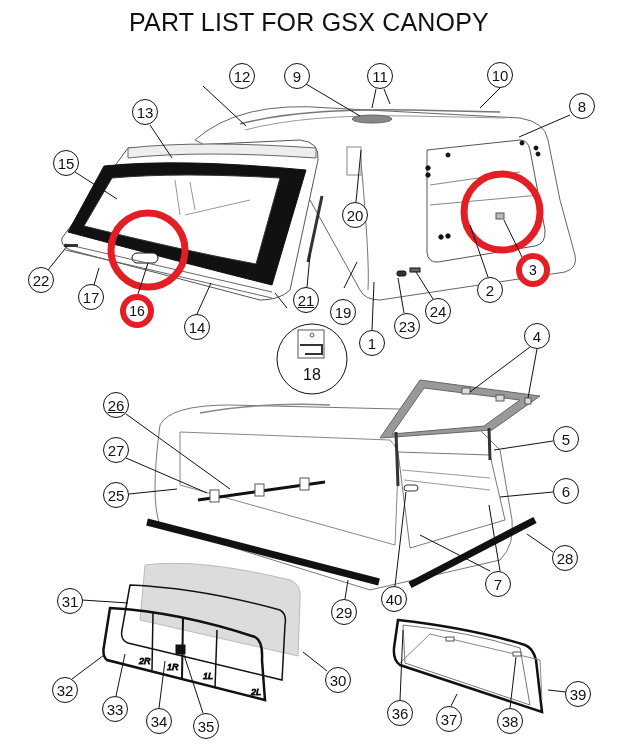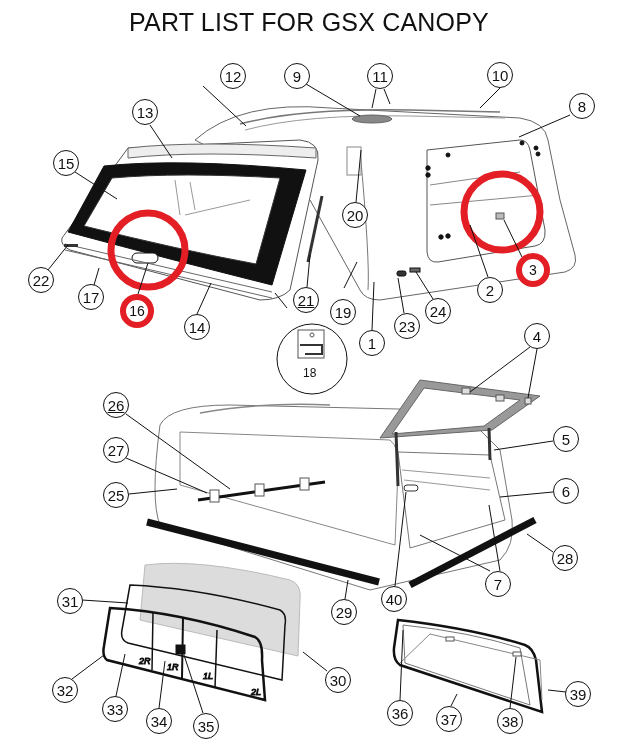--- a/index.html
+++ b/index.html
@@ -1,21 +1,21 @@
 <!DOCTYPE html>
 <html><head>
 <meta charset="utf-8">
 <style>
   html, body { margin:0; padding:0; background:#ffffff; }
   body { width:618px; height:753px; position:relative; overflow:hidden; font-family:"Liberation Sans", sans-serif; }
   .title { position:absolute; left:0; top:8px; width:618px; text-align:center; font-size:25px; color:#111; letter-spacing:0.2px; }
   svg.diagram { position:absolute; left:0; top:0; }
   .callout { position:absolute; width:26px; height:26px; margin-left:-13px; margin-top:-13px; border:1.3px solid #111; border-radius:50%; background:#fff; box-sizing:border-box; display:flex; align-items:center; justify-content:center; font-size:15px; color:#111; }
   .callout.hl { border:6px solid #e31e24; width:34px; height:34px; margin-left:-17px; margin-top:-17px; font-size:14px; }
-  .inset-label { position:absolute; font-size:12px; color:#111; }
+  .inset-label { position:absolute; font-size:16px; color:#111; }
   .lab { font-size:9px; font-style:italic; fill:#111; font-family:"Liberation Sans", sans-serif; }
 </style>
 </head>
 <body>
 
 <div class="title">PART LIST FOR GSX CANOPY</div>
 
 <svg class="diagram" width="618" height="753" viewBox="0 0 618 753" fill="none" stroke="#111" stroke-width="1">
 
   <g>
@@ -174,21 +174,21 @@
 <div class="callout" style="left:490px;top:290px;">2</div>
 <div class="callout hl" style="left:533px;top:270px;">3</div>
 <div class="callout" style="left:537px;top:336px;">4</div>
 <div class="callout" style="left:566px;top:439px;">5</div>
 <div class="callout" style="left:566px;top:491px;">6</div>
 <div class="callout" style="left:498px;top:584px;">7</div>
 <div class="callout" style="left:582px;top:106px;">8</div>
 <div class="callout" style="left:297px;top:76px;">9</div>
 <div class="callout" style="left:500px;top:75px;">10</div>
 <div class="callout" style="left:380px;top:76px;">11</div>
-<div class="callout" style="left:186px;top:76px;margin-left:34px;">12</div>
+<div class="callout" style="left:195px;top:76px;margin-left:34px;">12</div>
 <div class="callout" style="left:145px;top:112px;">13</div>
 <div class="callout" style="left:197px;top:327px;">14</div>
 <div class="callout" style="left:66px;top:163px;">15</div>
 <div class="callout hl" style="left:137px;top:311px;">16</div>
 <div class="callout" style="left:91px;top:297px;">17</div>
 <div class="inset-label" style="left:303px;top:366px;">18</div>
 <div class="callout" style="left:343px;top:312px;">19</div>
 <div class="callout" style="left:355px;top:215px;">20</div>
 <div class="callout" style="left:306px;top:300px;text-decoration:underline;">21</div>
 <div class="callout" style="left:41px;top:280px;">22</div>

